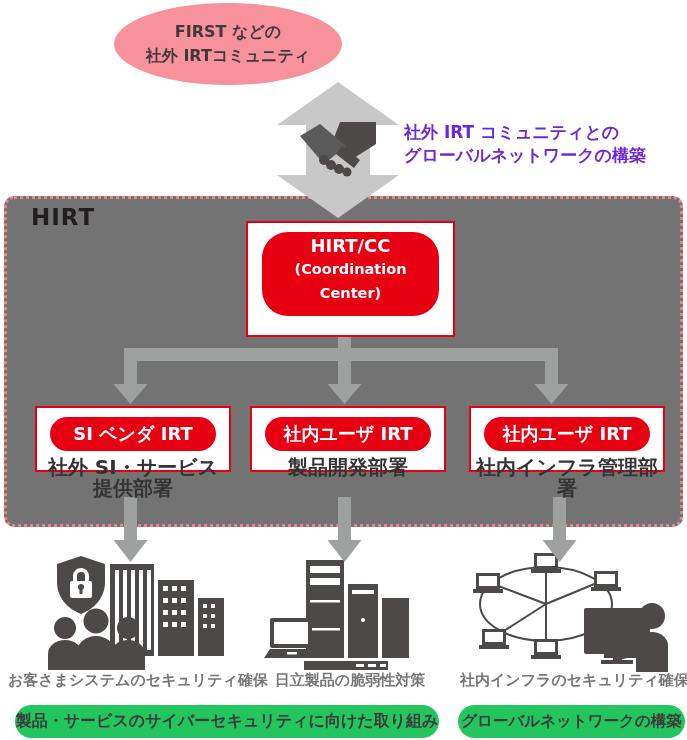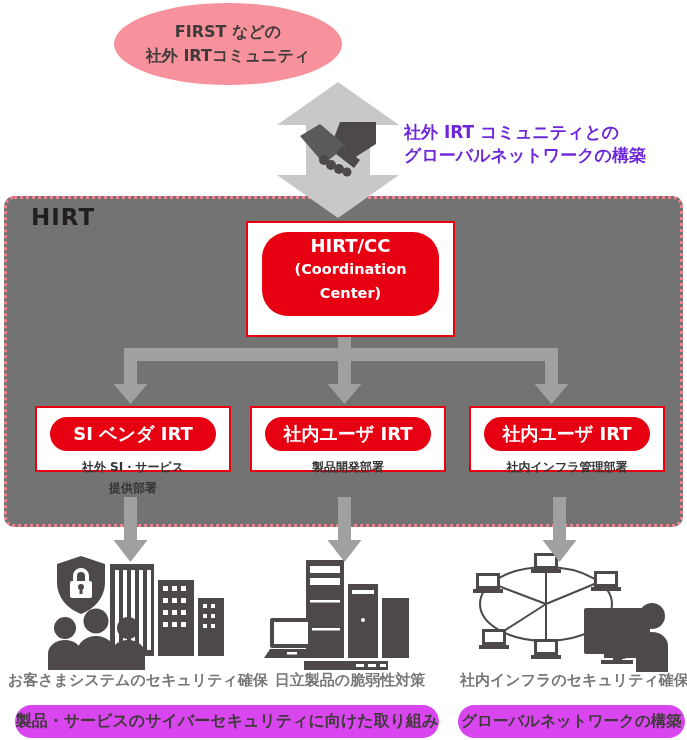--- a/index.html
+++ b/index.html
@@ -35,33 +35,33 @@
   .pill { background: #E60012; border-radius: 26px; color: #fff; text-align: center; }
   .cc-box .pill { margin: 9px 14px 0; padding: 3px 0 11px; }
   .cc-title1 { font-size: 18px; font-weight: bold; line-height: 22px; }
   .cc-title2 { font-size: 14.5px; font-weight: bold; line-height: 24px; }
   .cc-desc { margin-top: 8px; font-size: 17px; font-weight: 600; color: #333; line-height: 25px; }
 
   
   .team-box { position: absolute; top: 207px; width: 196px; height: 66px; background: #fff;
               border: 2px solid #E60012; z-index: 6; text-align: center; }
   .team-box .pill { margin: 9px 13px 0; height: 34px; line-height: 34px; font-size: 18px; font-weight: bold; white-space: nowrap; }
-  .team-desc { margin-top: 6px; font-size: 12px; font-weight: 600; color: #333; line-height: 21px; }
+  .team-desc { margin-top: 6px; font-size: 20px; font-weight: 600; color: #333; line-height: 21px; }
   .team-1 { left: 28px; } .team-2 { left: 243px; } .team-3 { left: 462px; }
 
   
   .icon-group { position: absolute; z-index: 2; }
   .caption { position: absolute; top: 671px; font-size: 15px; font-weight: bold; color: #767676;
              text-align: center; white-space: nowrap; z-index: 2; }
   .caption-1 { left: 8px; width: 225px; }
   .caption-2 { left: 270px; width: 160px; }
   .caption-3 { left: 460px; width: 220px; }
 
   
-  .footer-band { position: absolute; top: 705px; height: 33px; background: #d946ef; border-radius: 17px;
+  .footer-band { position: absolute; top: 705px; height: 33px; background: #22c55e; border-radius: 17px;
                  display: flex; align-items: center; justify-content: center; z-index: 2; }
   .footer-band .ln { font-size: 16px; font-weight: bold; color: #3E3A39; white-space: nowrap; }
   .footer-1 { left: 15px; width: 424px; }
   .footer-2 { left: 458px; width: 227px; }
   .footer-2 .ln { font-size: 15.5px; }
 </style>
 </head>
 <body>
 
 <div class="stage">

